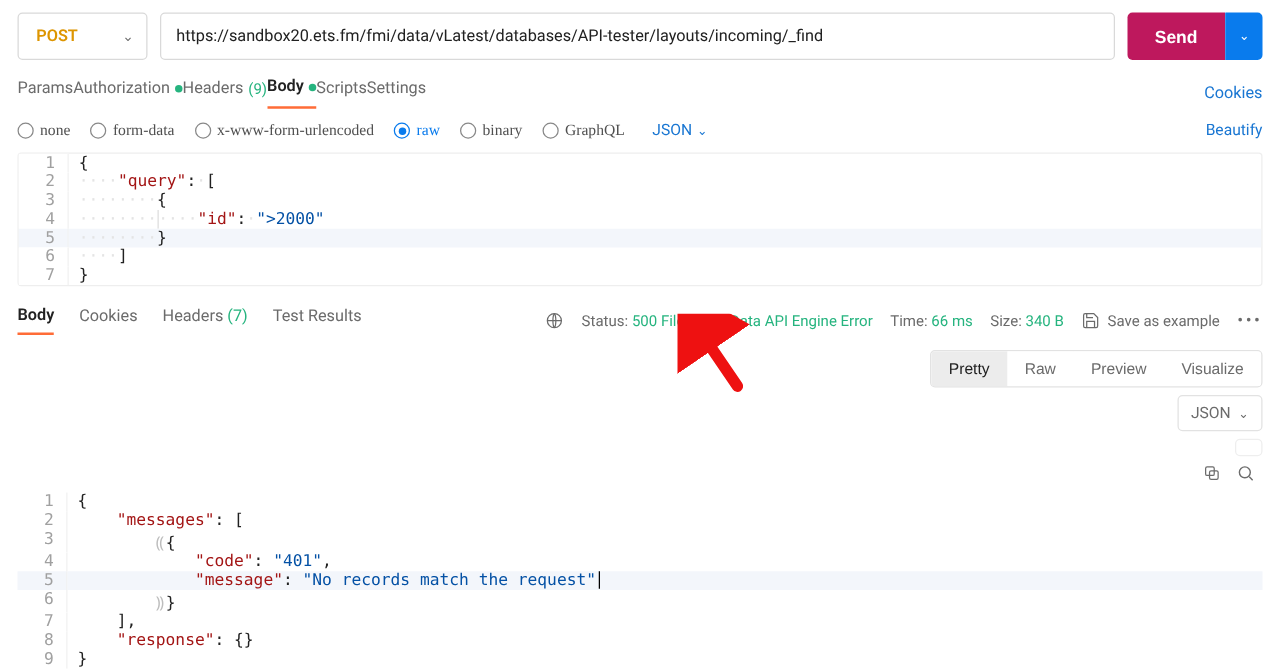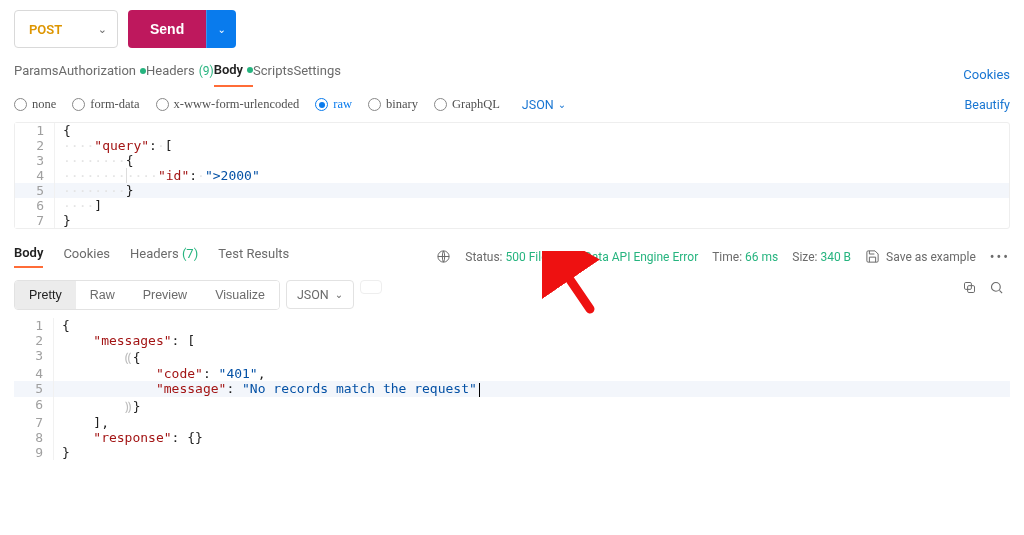--- a/index.html
+++ b/index.html
@@ -49,21 +49,21 @@
   .resp-tabs-row { display: flex; align-items: center; margin-top: 16px; gap: 20px; font-size: 13px; }
   .resp-tab { color: #6b6b6b; cursor: pointer; padding-bottom: 6px; }
   .resp-tab.active { color: #212121; font-weight: 600; border-bottom: 2px solid #ff6c37; }
   .resp-meta { margin-left: auto; display: flex; align-items: center; gap: 14px; color: #6b6b6b; font-size: 12px; }
   .meta-val { color: #26b47f; }
   .icon { display: inline-flex; color: #6b6b6b; }
   .net-icon svg, .save-icon svg, .copy-icon svg, .search-icon svg, .wrap-icon svg { width: 15px; height: 15px; }
   .dots { letter-spacing: 2px; font-size: 14px; color: #6b6b6b; cursor: pointer; }
 
   
-  .resp-toolbar { display: flex; align-items: flex-start; gap: 6px; margin-top: 12px; }
+  .resp-toolbar { display: flex; align-items: flex-end; gap: 6px; margin-top: 12px; flex-direction: column; }
   .seg { display: inline-flex; border: 1px solid #e2e2e2; border-radius: 4px; overflow: hidden; }
   .seg button { border: none; background: #fff; padding: 7px 14px; font-size: 12.5px; color: #6b6b6b; cursor: pointer; }
   .seg button.active { background: #ececec; color: #212121; font-weight: 500; }
   .mini-btn { border: 1px solid #e2e2e2; background: #fff; border-radius: 4px; padding: 6px 10px; display: inline-flex; align-items: center; gap: 6px; color: #6b6b6b; cursor: pointer; font-size: 12.5px; }
   .wrap-btn { color: #ff6c37; border-color: #eee; }
   .right-tools { margin-left: auto; display: flex; gap: 12px; padding-right: 6px; }
 
   
   .resp-editor { margin-top: 8px; font-family: Menlo, Consolas, monospace; font-size: 13px; position: relative; }
   .resp-editor .line { display: flex; }
@@ -78,20 +78,23 @@
 </style>
 </head>
 <body>
 
 <div class="wrap">
 
   <div class="req-row">
     <div class="method-box">
       <span class="method-label" style="color:#dd9500">POST</span>
       <span class="method-chevron">⌄</span>
+    </div>
+    <div class="url-box">
+      <span>https://sandbox20.ets.fm/fmi/data/vLatest/databases/API-tester/layouts/incoming/_find</span>
     </div>
     <div class="send-wrap">
       <button class="send-btn">Send</button>
       <button class="send-drop">⌄</button>
     </div>
   </div>
 
   <div class="req-tabs">
     <div class="req-tab">Params</div>
     <div class="req-tab">

